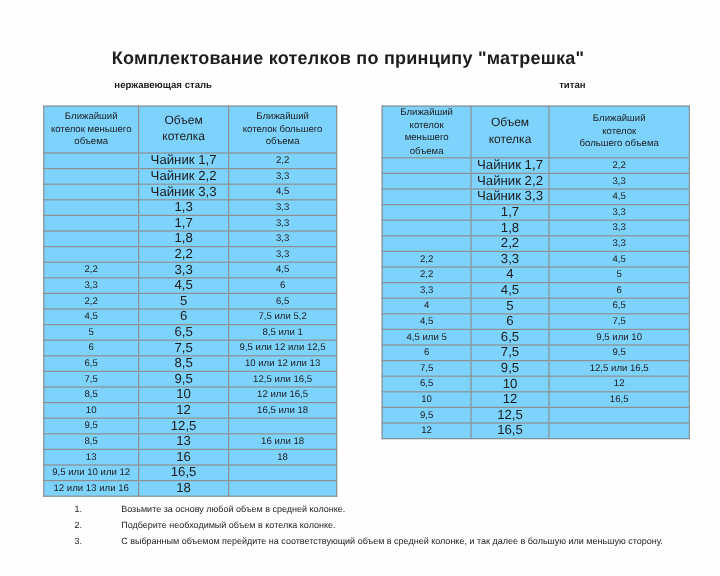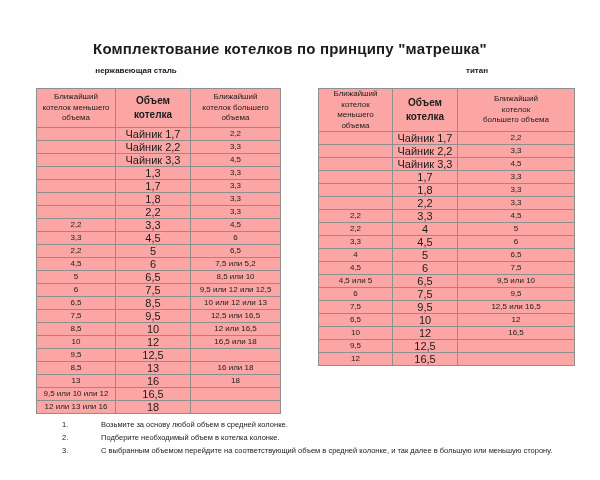--- a/index.html
+++ b/index.html
@@ -34,39 +34,39 @@
     font-size: 8px;
     font-weight: bold;
   }
   #label-steel { left: 36px; }
   #label-titan { left: 377px; }
 
   table.vol-table {
     position: absolute;
     border-collapse: collapse;
     table-layout: fixed;
-    background: #fca5a5;
+    background: #7dd3fc;
   }
   table.vol-table th, table.vol-table td {
     border: 1px solid #8f8f8f;
     padding: 0;
     text-align: center;
     vertical-align: middle;
     overflow: hidden;
     white-space: nowrap;
   }
   table.vol-table th {
     font-size: 8px;
     font-weight: normal;
     line-height: 10.5px;
     white-space: pre-line;
   }
   table.vol-table th.vol-head {
     font-size: 10px;
-    font-weight: bold;
+    font-weight: normal;
     line-height: 14px;
   }
   table.vol-table td {
     height: 12px;
     font-size: 8px;
     line-height: 12px;
   }
   table.vol-table td.vol {
     font-weight: normal;
     font-size: 11px;
@@ -180,21 +180,21 @@
           <td>6,5</td>
         </tr>
         <tr>
           <td>4,5</td>
           <td class="vol">6</td>
           <td>7,5 или 5,2</td>
         </tr>
         <tr>
           <td>5</td>
           <td class="vol">6,5</td>
-          <td>8,5 или 10</td>
+          <td>8,5 или 1</td>
         </tr>
         <tr>
           <td>6</td>
           <td class="vol">7,5</td>
           <td>9,5 или 12 или 12,5</td>
         </tr>
         <tr>
           <td>6,5</td>
           <td class="vol">8,5</td>
           <td>10 или 12 или 13</td>

